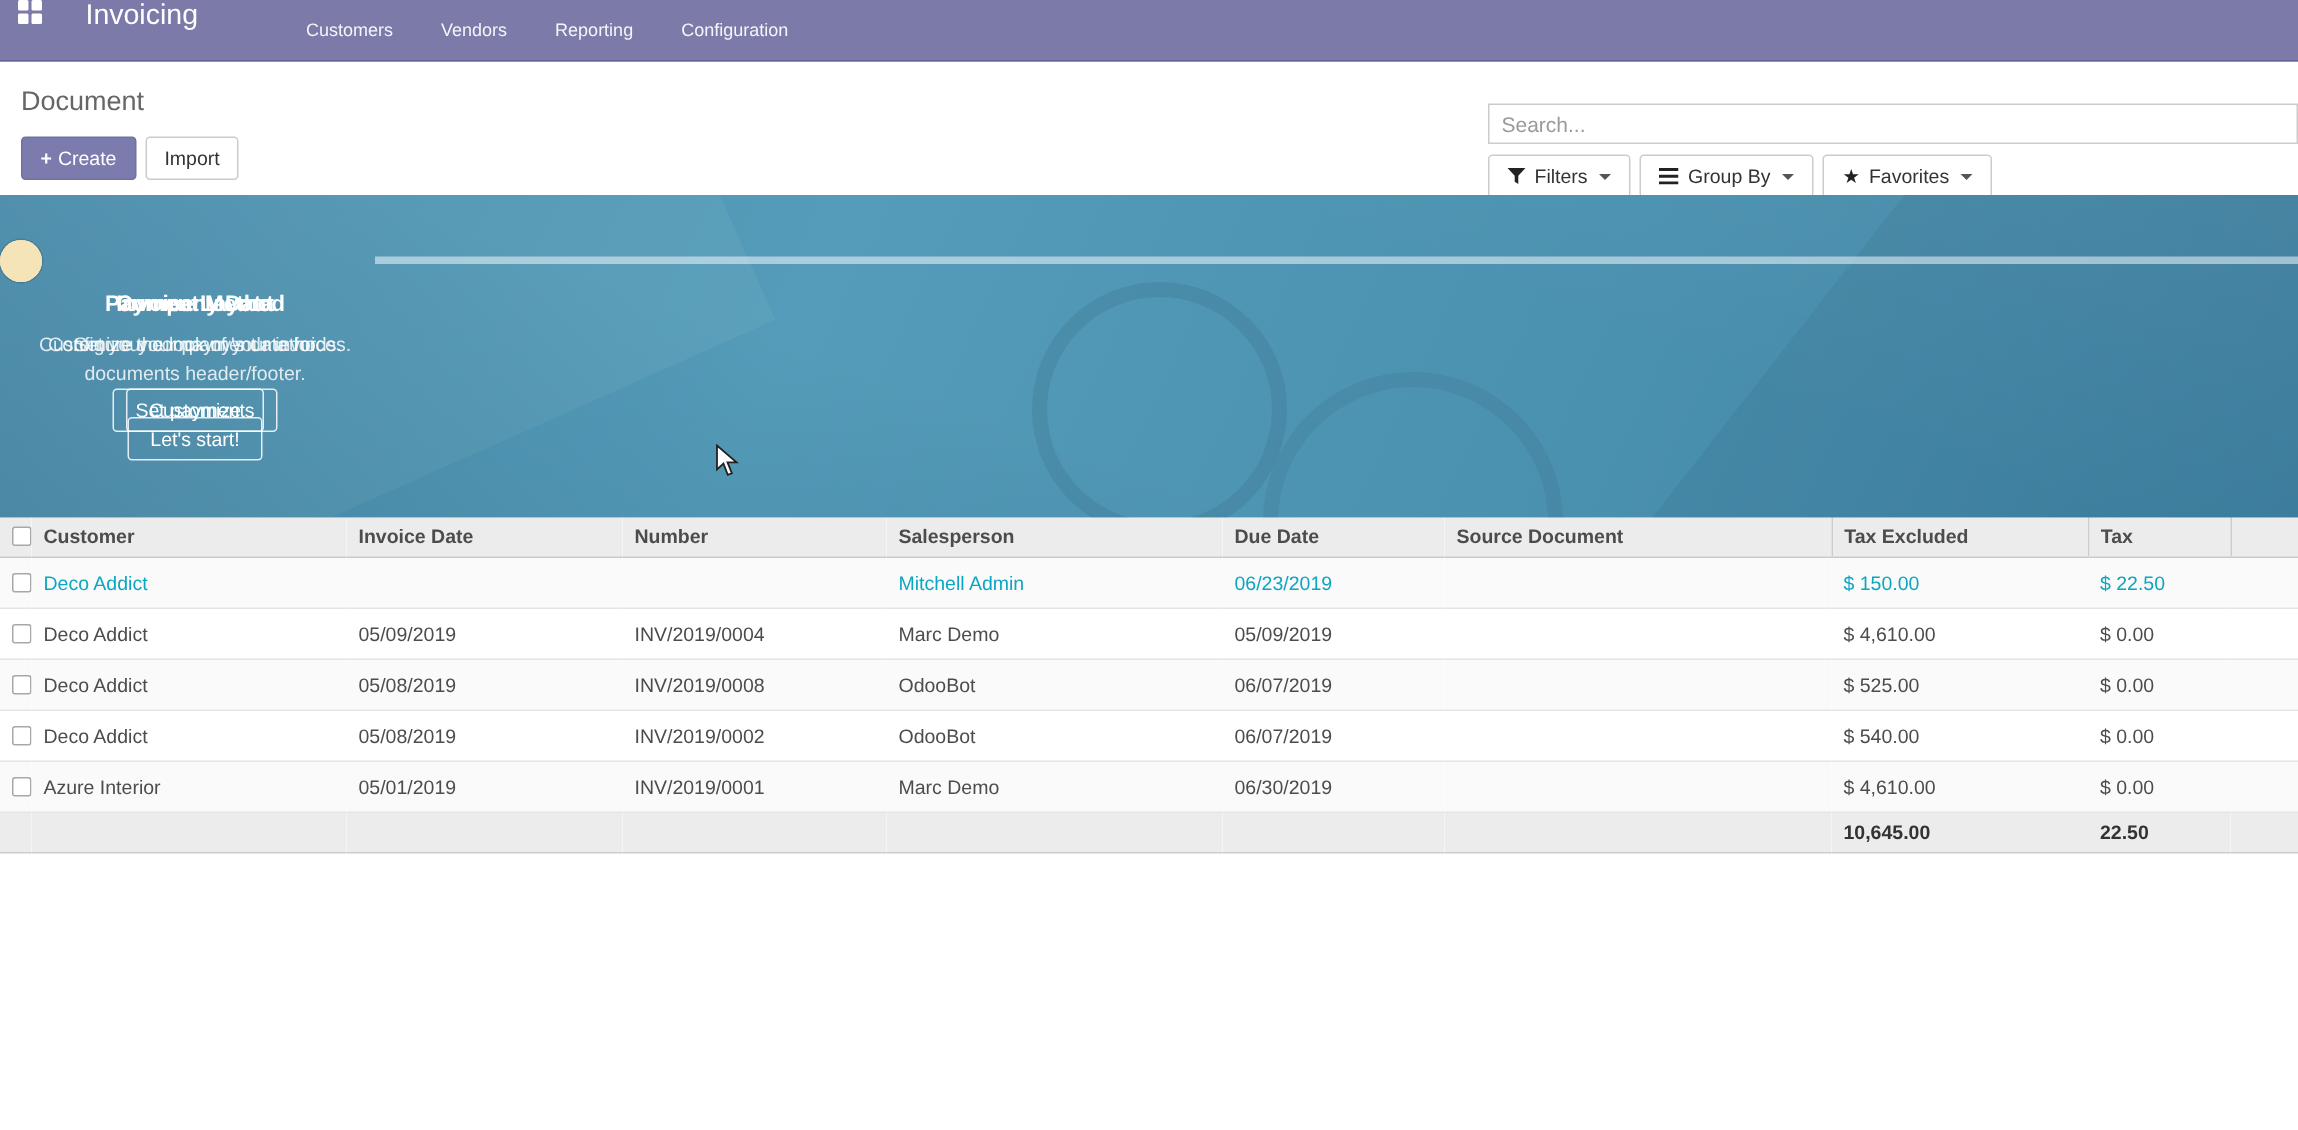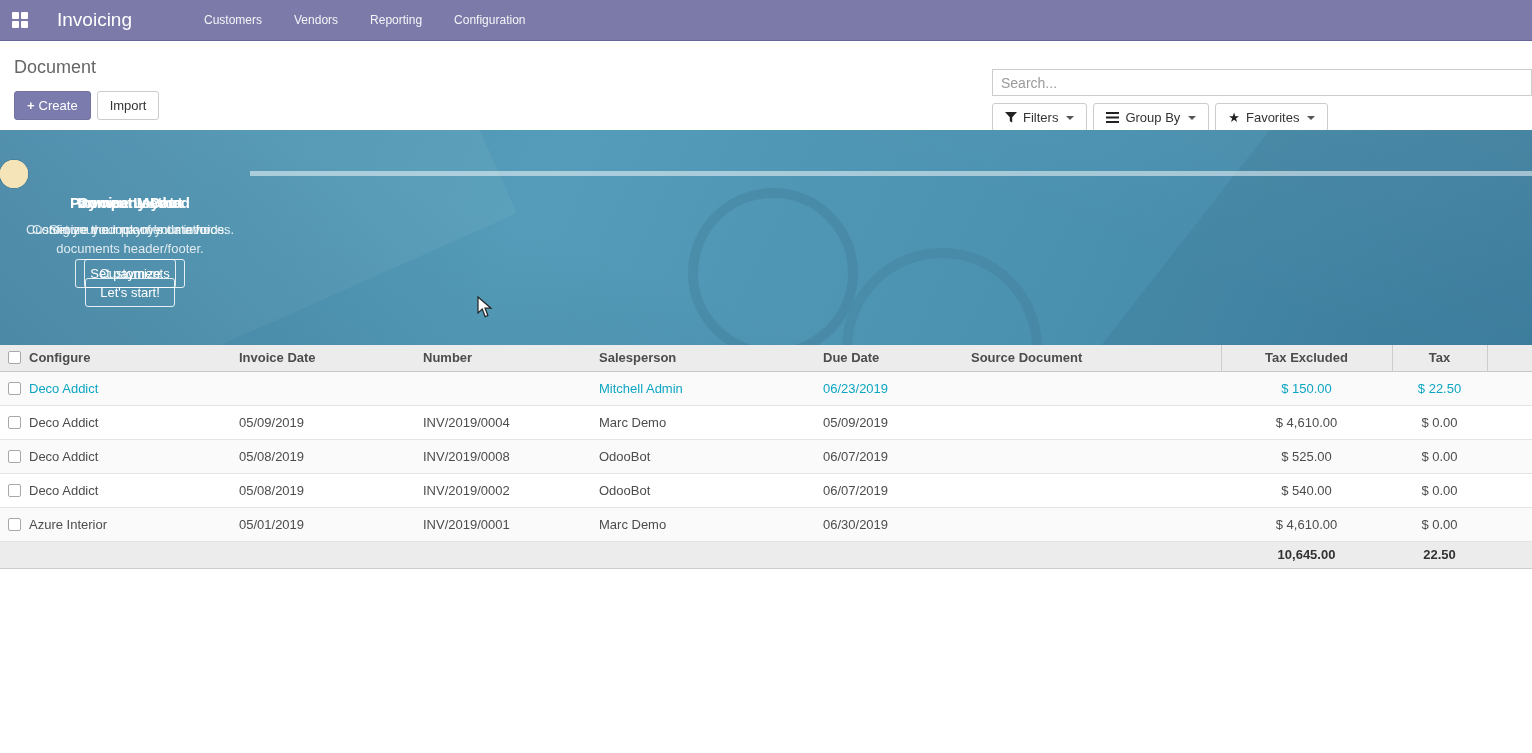--- a/index.html
+++ b/index.html
@@ -2,21 +2,21 @@
 <html><head>
 <meta charset="utf-8">
 <style>
   * { margin:0; padding:0; box-sizing:border-box; }
   html,body { width:1532px; height:753px; overflow:hidden; }
   body { font-family:"Liberation Sans", sans-serif; background:#fff; color:#4c4c4c; }
   .app { position:relative; width:1532px; height:753px; background:#fff; }
 
   
   .navbar { height:41px; background:#7b7aa9; border-bottom:1px solid #66659a;
-            display:flex; align-items:center; padding:0 16px; }
+            display:flex; align-items:flex-start; padding:0 16px; }
   .apps-icon { width:18px; height:16px; display:grid; grid-template-columns:7px 7px;
                grid-template-rows:7px 7px; gap:2px; cursor:pointer; margin-left:-4px; }
   .apps-icon span { background:#fff; border-radius:1px; }
   .brand { color:#fff; font-size:19px; margin-left:27px; cursor:pointer; }
   .menu { list-style:none; display:flex; margin-left:56px; }
   .menu li { color:rgba(255,255,255,.92); font-size:12px; padding:0 16px; line-height:41px; cursor:pointer; }
 
   
   .control-panel { display:flex; justify-content:space-between; padding:0 0 0 14px; height:89px; }
   .cp-left { padding-top:16px; }
@@ -55,21 +55,21 @@
   .step-title { color:#fff; font-size:15px; font-weight:bold; margin-bottom:9px; }
   .step-desc { color:rgba(255,255,255,.82); font-size:13px; line-height:19px; max-width:220px; margin:0 auto; }
   .step-btn { margin-top:20px; background:transparent; border:1px solid rgba(255,255,255,.85); color:#fff;
               font-size:13px; padding:6px 14px; border-radius:3px; cursor:pointer; font-family:inherit; }
 
   
   table.list { width:1532px; border-collapse:collapse; table-layout:fixed; font-size:13px; }
   table.list th, table.list td { padding:0 8px; vertical-align:middle; white-space:nowrap; overflow:hidden; }
   thead th { background:#ececec; height:26px; text-align:left; font-weight:bold; color:#4c4c4c;
              border-bottom:1px solid #c8c8c8; cursor:pointer; }
-  th.num, td.num { text-align:center; padding-right:5px; }
+  th.num, td.num { text-align:left; padding-right:5px; }
   th.sep { border-left:1px solid #ccc; }
   tbody tr { height:34px; border-bottom:1px solid #e4e4e4; cursor:pointer; }
   tbody tr:nth-child(odd) { background:#fafafa; }
   tbody tr:nth-child(even) { background:#fff; }
   tbody tr.accent td { color:#0da6c2; }
   td.cb-cell, th.cb-cell { padding:0 0 0 3px; }
   input.cb { appearance:none; -webkit-appearance:none; width:13px; height:13px; border:1px solid #a8a8a8;
              background:#fff; border-radius:2px; display:block; cursor:pointer; }
   tfoot tr { height:27px; background:#ececec; border-bottom:1px solid #ccc; }
   tfoot td { font-weight:bold; color:#333; }
@@ -174,21 +174,21 @@
         <col style="width:258px">
         <col style="width:171px">
       <col style="width:95px">
         <col style="width:45px">
     </colgroup>
     <thead>
       <tr>
         <th class="cb-cell">
             <input type="checkbox" class="cb" style="">
           </th>
-        <th>Configure</th>
+        <th>Customer</th>
         <th>Invoice Date</th>
         <th>Number</th>
         <th>Salesperson</th>
         <th>Due Date</th>
         <th>Source Document</th>
         <th class="num sep">Tax Excluded</th>
         <th class="num sep">Tax</th>
         <th class="sep"></th>
       </tr>
     </thead>

